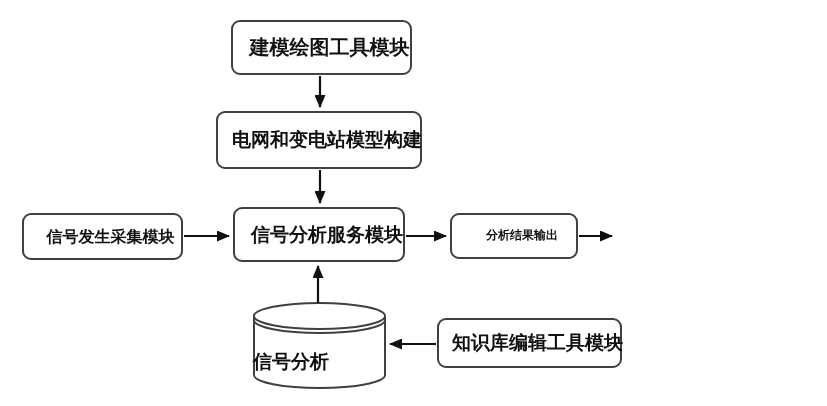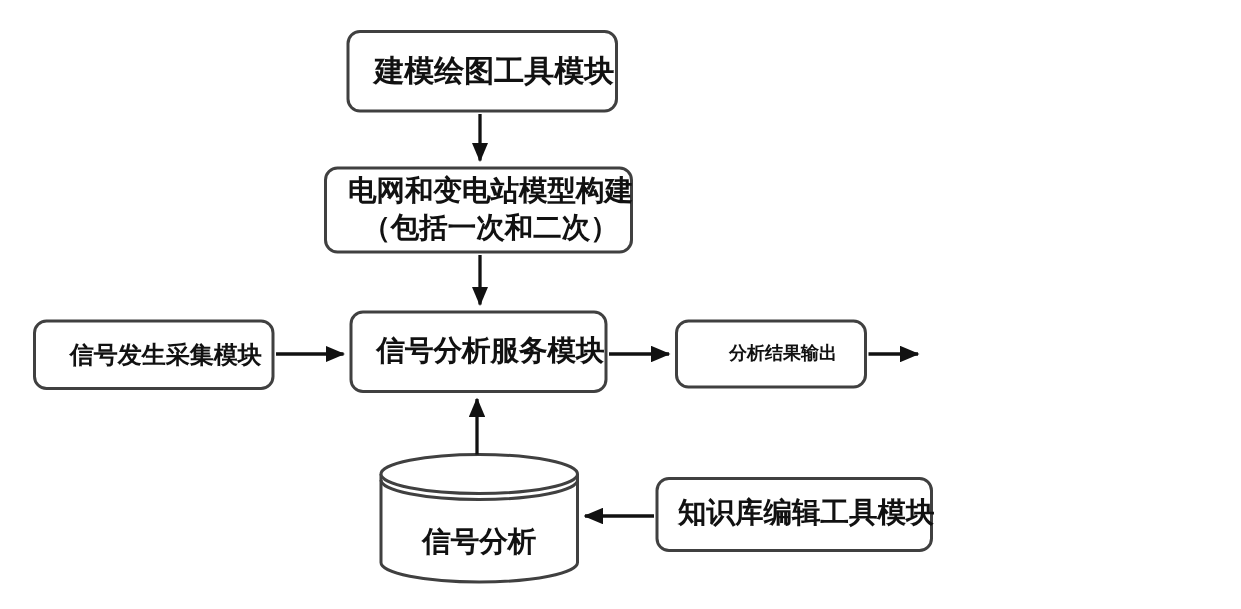--- a/index.html
+++ b/index.html
@@ -54,21 +54,21 @@
   .n-display    { left: 616px; top: 212px; width: 187px; height: 47px; }
   .n-kbedit     { left: 437px; top: 318px; width: 185px; height: 50px; }
   .cyl-label {
     position: absolute;
     left: 253px;
     top: 338px;
     width: 133px;
     height: 48px;
     display: flex;
     flex-direction: column;
-    align-items: center;
+    align-items: flex-start;
     justify-content: center;
     text-align: center;
     font-size: 19px;
     font-weight: 600;
     line-height: 1.25;
     white-space: nowrap;
     gap: 32px;
   }
   .wire {
     stroke: var(--arrow);
@@ -112,21 +112,20 @@
     <line class="wire" x1="318" y1="303" x2="318" y2="266" marker-end="url(#ah)"></line>
     <line class="wire" x1="436" y1="344" x2="390" y2="344" marker-end="url(#ah)"></line>
   </svg>
 
   <div class="node n-modeling">
     <span>建模绘图工具模块</span>
   </div>
 
   <div class="node n-build">
     <span>电网和变电站模型构建</span>
-    <span>（包括一次和二次）</span>
   </div>
 
   <div class="node n-siggen">
     <span>信号发生采集模块</span>
   </div>
 
   <div class="node n-analysis">
     <span>信号分析服务模块</span>
   </div>
 

